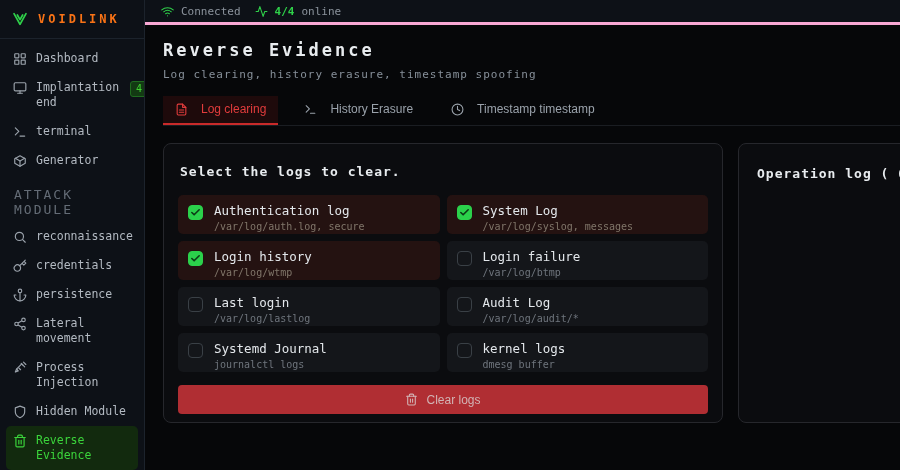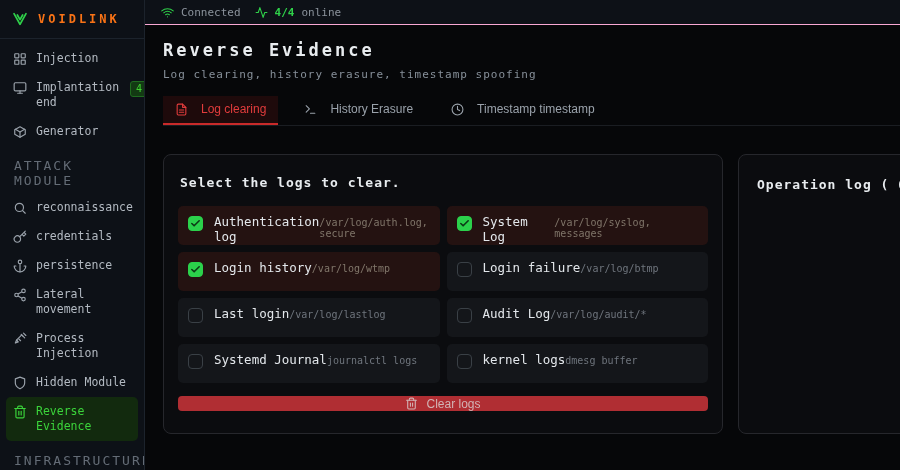--- a/index.html
+++ b/index.html
@@ -21,52 +21,52 @@
   .nav-item { display:flex; align-items:flex-start; gap:9px; padding:7px 7px; border-radius:5px; color:#b3bac2; font-size:11.5px; line-height:1.3; cursor:pointer; }
   .nav-item .nicon { flex:0 0 14px; margin-top:1px; color:#9aa2ab; }
   .nav-item.active { background:#122a0e; color:#3bd43b; }
   .nav-item.active .nicon { color:#3bd43b; }
   .nav-label { flex:1 1 auto; }
   .nav-section { color:#646c76; font-size:13px; letter-spacing:2px; padding:12px 8px 5px 8px; }
   .badge { flex:0 0 auto; margin-left:2px; background:#133a13; border:1px solid #1f6b1f; color:#3fd42f; font-size:10px; line-height:14px; padding:0 5px; border-radius:3px; margin-top:1px; }
 
   
   .main { flex:1 1 auto; min-width:0; display:flex; flex-direction:column; }
-  .topbar { height:25px; flex:0 0 25px; background:#0d1117; border-bottom:1px solid #f9a8d4; display:flex; align-items:center; padding:0 16px; font-size:11px; color:#8b939c; gap:0; }
+  .topbar { height:25px; flex:0 0 25px; background:#0d1117; border-bottom:3px solid #f9a8d4; display:flex; align-items:center; padding:0 16px; font-size:11px; color:#8b939c; gap:0; }
   .topbar .group { display:flex; align-items:center; gap:7px; }
   .topbar .spacer { width:14px; }
   .ok-green { color:#2fd14a; }
   .agents-count { color:#2fd14a; font-weight:bold; }
 
   .content { flex:1 1 auto; padding:15px 0 0 18px; }
   .page-title { font-size:17px; font-weight:bold; color:#e8ecef; letter-spacing:3px; }
   .page-subtitle { font-size:11px; color:#87909a; letter-spacing:1px; margin-top:8px; }
 
   .tabs { display:flex; gap:14px; margin-top:15px; border-bottom:1px solid #1a1d22; }
   .tab { display:flex; align-items:center; gap:13px; font-family:"Liberation Sans", sans-serif; font-size:12px; color:#9aa2ab; padding:6px 12px 7px 12px; border-bottom:2px solid transparent; cursor:pointer; }
   .tab.active { color:#e23c3c; background:#1e0a0b; border-bottom-color:#c92a2a; }
   .tab .ticon { flex:0 0 auto; }
 
-  .panels { display:flex; gap:15px; margin-top:28px; align-items:center; }
+  .panels { display:flex; gap:15px; margin-top:17px; align-items:center; }
   .panel { background:#0b0c0f; border:1px solid #26272c; border-radius:8px; height:280px; overflow:hidden; }
   .panel-logs { flex:0 0 560px; width:560px; padding:14px; }
   .panel-ops { flex:0 0 330px; width:330px; padding:16px; }
   .panel-heading { font-size:13px; font-weight:bold; color:#e8ecef; letter-spacing:1px; padding:6px 2px 0 2px; }
 
   .log-grid { display:grid; grid-template-columns:1fr 1fr; gap:7px; margin-top:16px; }
   .log-item { display:flex; align-items:flex-start; gap:11px; background:#14161a; border-radius:5px; padding:8px 10px; height:39px; cursor:pointer; }
   .log-item.checked { background:#241211; }
   .cb { flex:0 0 15px; width:15px; height:15px; margin-top:2px; border-radius:4px; border:1px solid #3a4046; background:transparent; display:flex; align-items:center; justify-content:center; color:transparent; }
   .log-item.checked .cb { background:#2bd14b; border-color:#2bd14b; color:#0c3a16; }
-  .log-text { display:flex; flex-direction:row; }
+  .log-text { display:flex; flex-direction:column; }
   .log-label { font-size:12.5px; color:#e3e7eb; line-height:1.2; }
   .log-path { font-size:10px; color:#6f757d; margin-top:3px; }
   .log-item.checked .log-path { color:#80766a; }
 
-  .clear-btn { margin-top:13px; width:100%; height:15px; background:#b02e33; border:none; border-radius:4px; color:#d2b3b4; font-family:"Liberation Sans", sans-serif; font-size:12px; display:flex; align-items:center; justify-content:center; gap:8px; cursor:pointer; }
+  .clear-btn { margin-top:13px; width:100%; height:29px; background:#b02e33; border:none; border-radius:4px; color:#d2b3b4; font-family:"Liberation Sans", sans-serif; font-size:12px; display:flex; align-items:center; justify-content:center; gap:8px; cursor:pointer; }
 </style>
 </head>
 <body>
 
 <aside class="sidebar">
   <div class="logo">
     <span class="logo-mark">
       <svg width="16" height="16" viewBox="0 0 24 24" fill="none" stroke="currentColor" stroke-width="2.6" stroke-linecap="round" stroke-linejoin="round">
           <polyline points="3 4 12 20 21 4"></polyline>
           <polyline points="8 6 12 13 16 6"></polyline>
@@ -78,32 +78,41 @@
   <nav class="nav">
     <div class="nav-item">
       <span class="nicon">
           <svg width="14" height="14" viewBox="0 0 24 24" fill="none" stroke="currentColor" stroke-width="2">
             <rect x="3" y="3" width="7" height="7" rx="1"></rect>
             <rect x="14" y="3" width="7" height="7" rx="1"></rect>
             <rect x="3" y="14" width="7" height="7" rx="1"></rect>
             <rect x="14" y="14" width="7" height="7" rx="1"></rect>
           </svg>
         </span>
-      <span class="nav-label">Injection</span>
+      <span class="nav-label">Dashboard</span>
     </div>
     <div class="nav-item">
       <span class="nicon">
           <svg width="14" height="14" viewBox="0 0 24 24" fill="none" stroke="currentColor" stroke-width="2" stroke-linecap="round">
             <rect x="2" y="3" width="20" height="14" rx="2"></rect>
             <line x1="8" y1="21" x2="16" y2="21"></line>
             <line x1="12" y1="17" x2="12" y2="21"></line>
           </svg>
         </span>
       <span class="nav-label">Implantation end</span>
       <span class="badge">4</span>
+    </div>
+    <div class="nav-item">
+      <span class="nicon">
+          <svg width="14" height="14" viewBox="0 0 24 24" fill="none" stroke="currentColor" stroke-width="2" stroke-linecap="round" stroke-linejoin="round">
+            <polyline points="4 17 10 11 4 5"></polyline>
+            <line x1="12" y1="19" x2="20" y2="19"></line>
+          </svg>
+        </span>
+      <span class="nav-label">terminal</span>
     </div>
     <div class="nav-item">
       <span class="nicon">
           <svg width="14" height="14" viewBox="0 0 24 24" fill="none" stroke="currentColor" stroke-width="2" stroke-linejoin="round">
             <path d="M21 16V8l-9-5-9 5v8l9 5 9-5z"></path>
             <polyline points="3.3 7 12 12 20.7 7"></polyline>
             <line x1="12" y1="22" x2="12" y2="12"></line>
           </svg>
         </span>
       <span class="nav-label">Generator</span>

